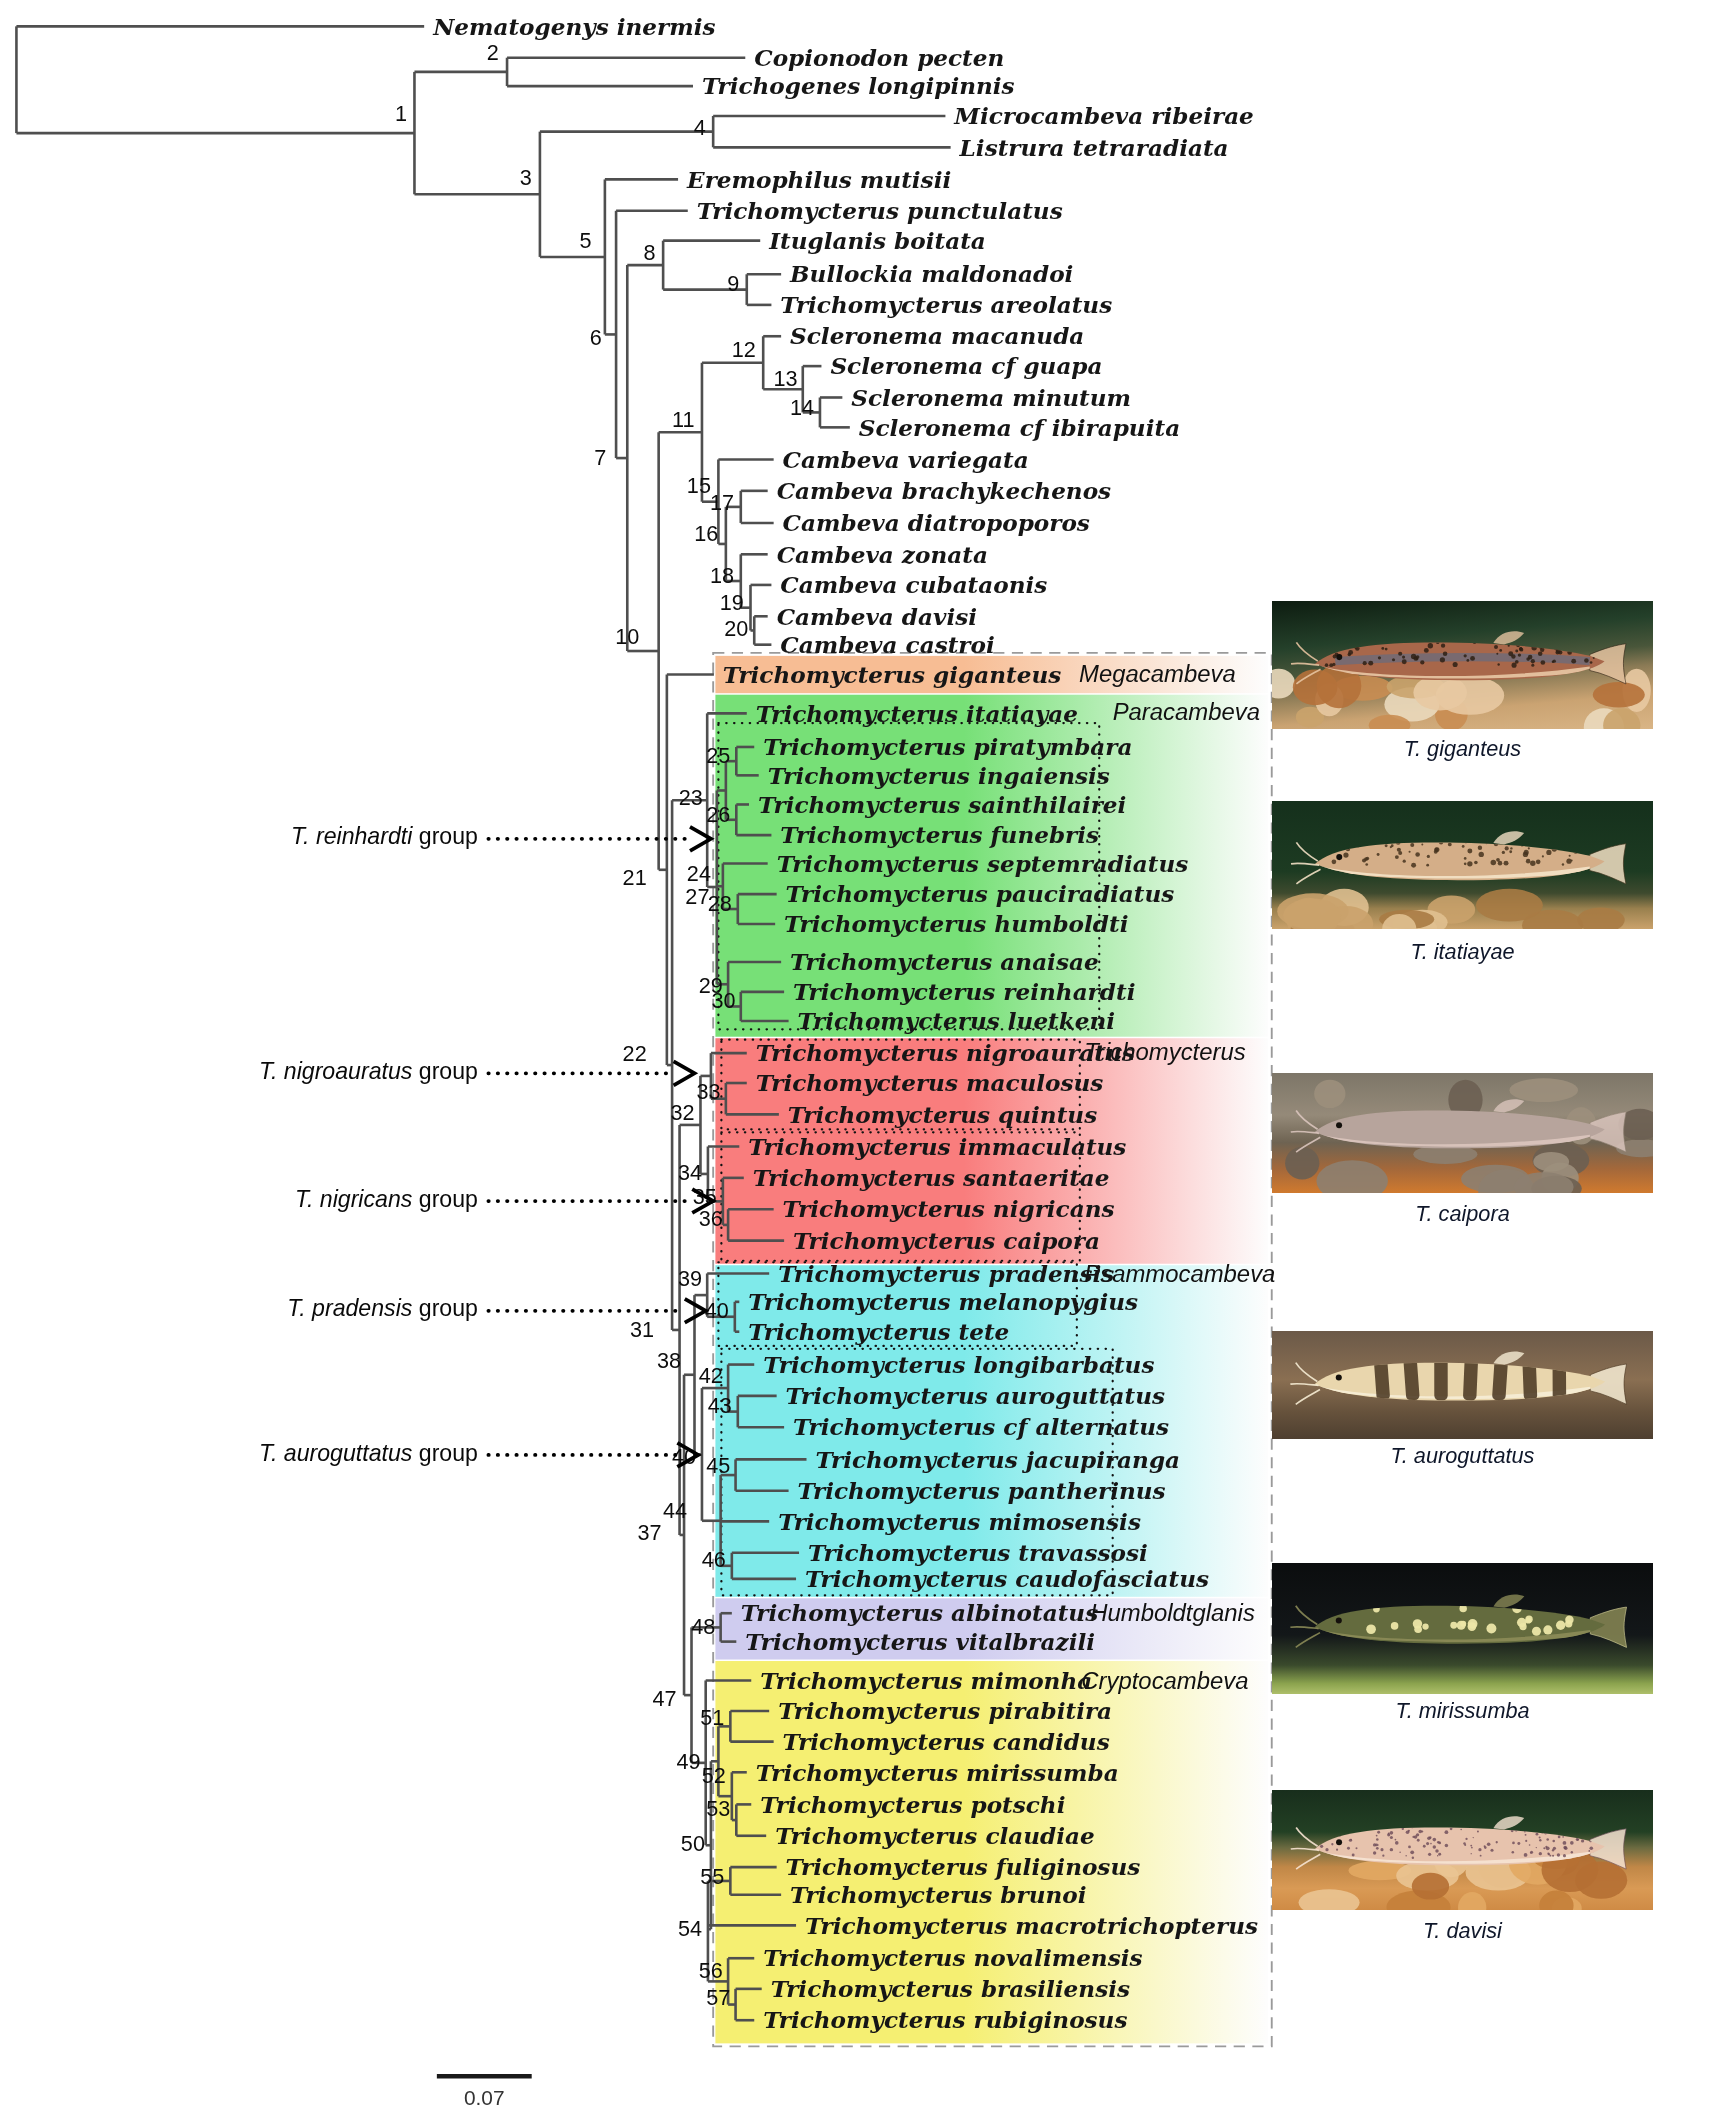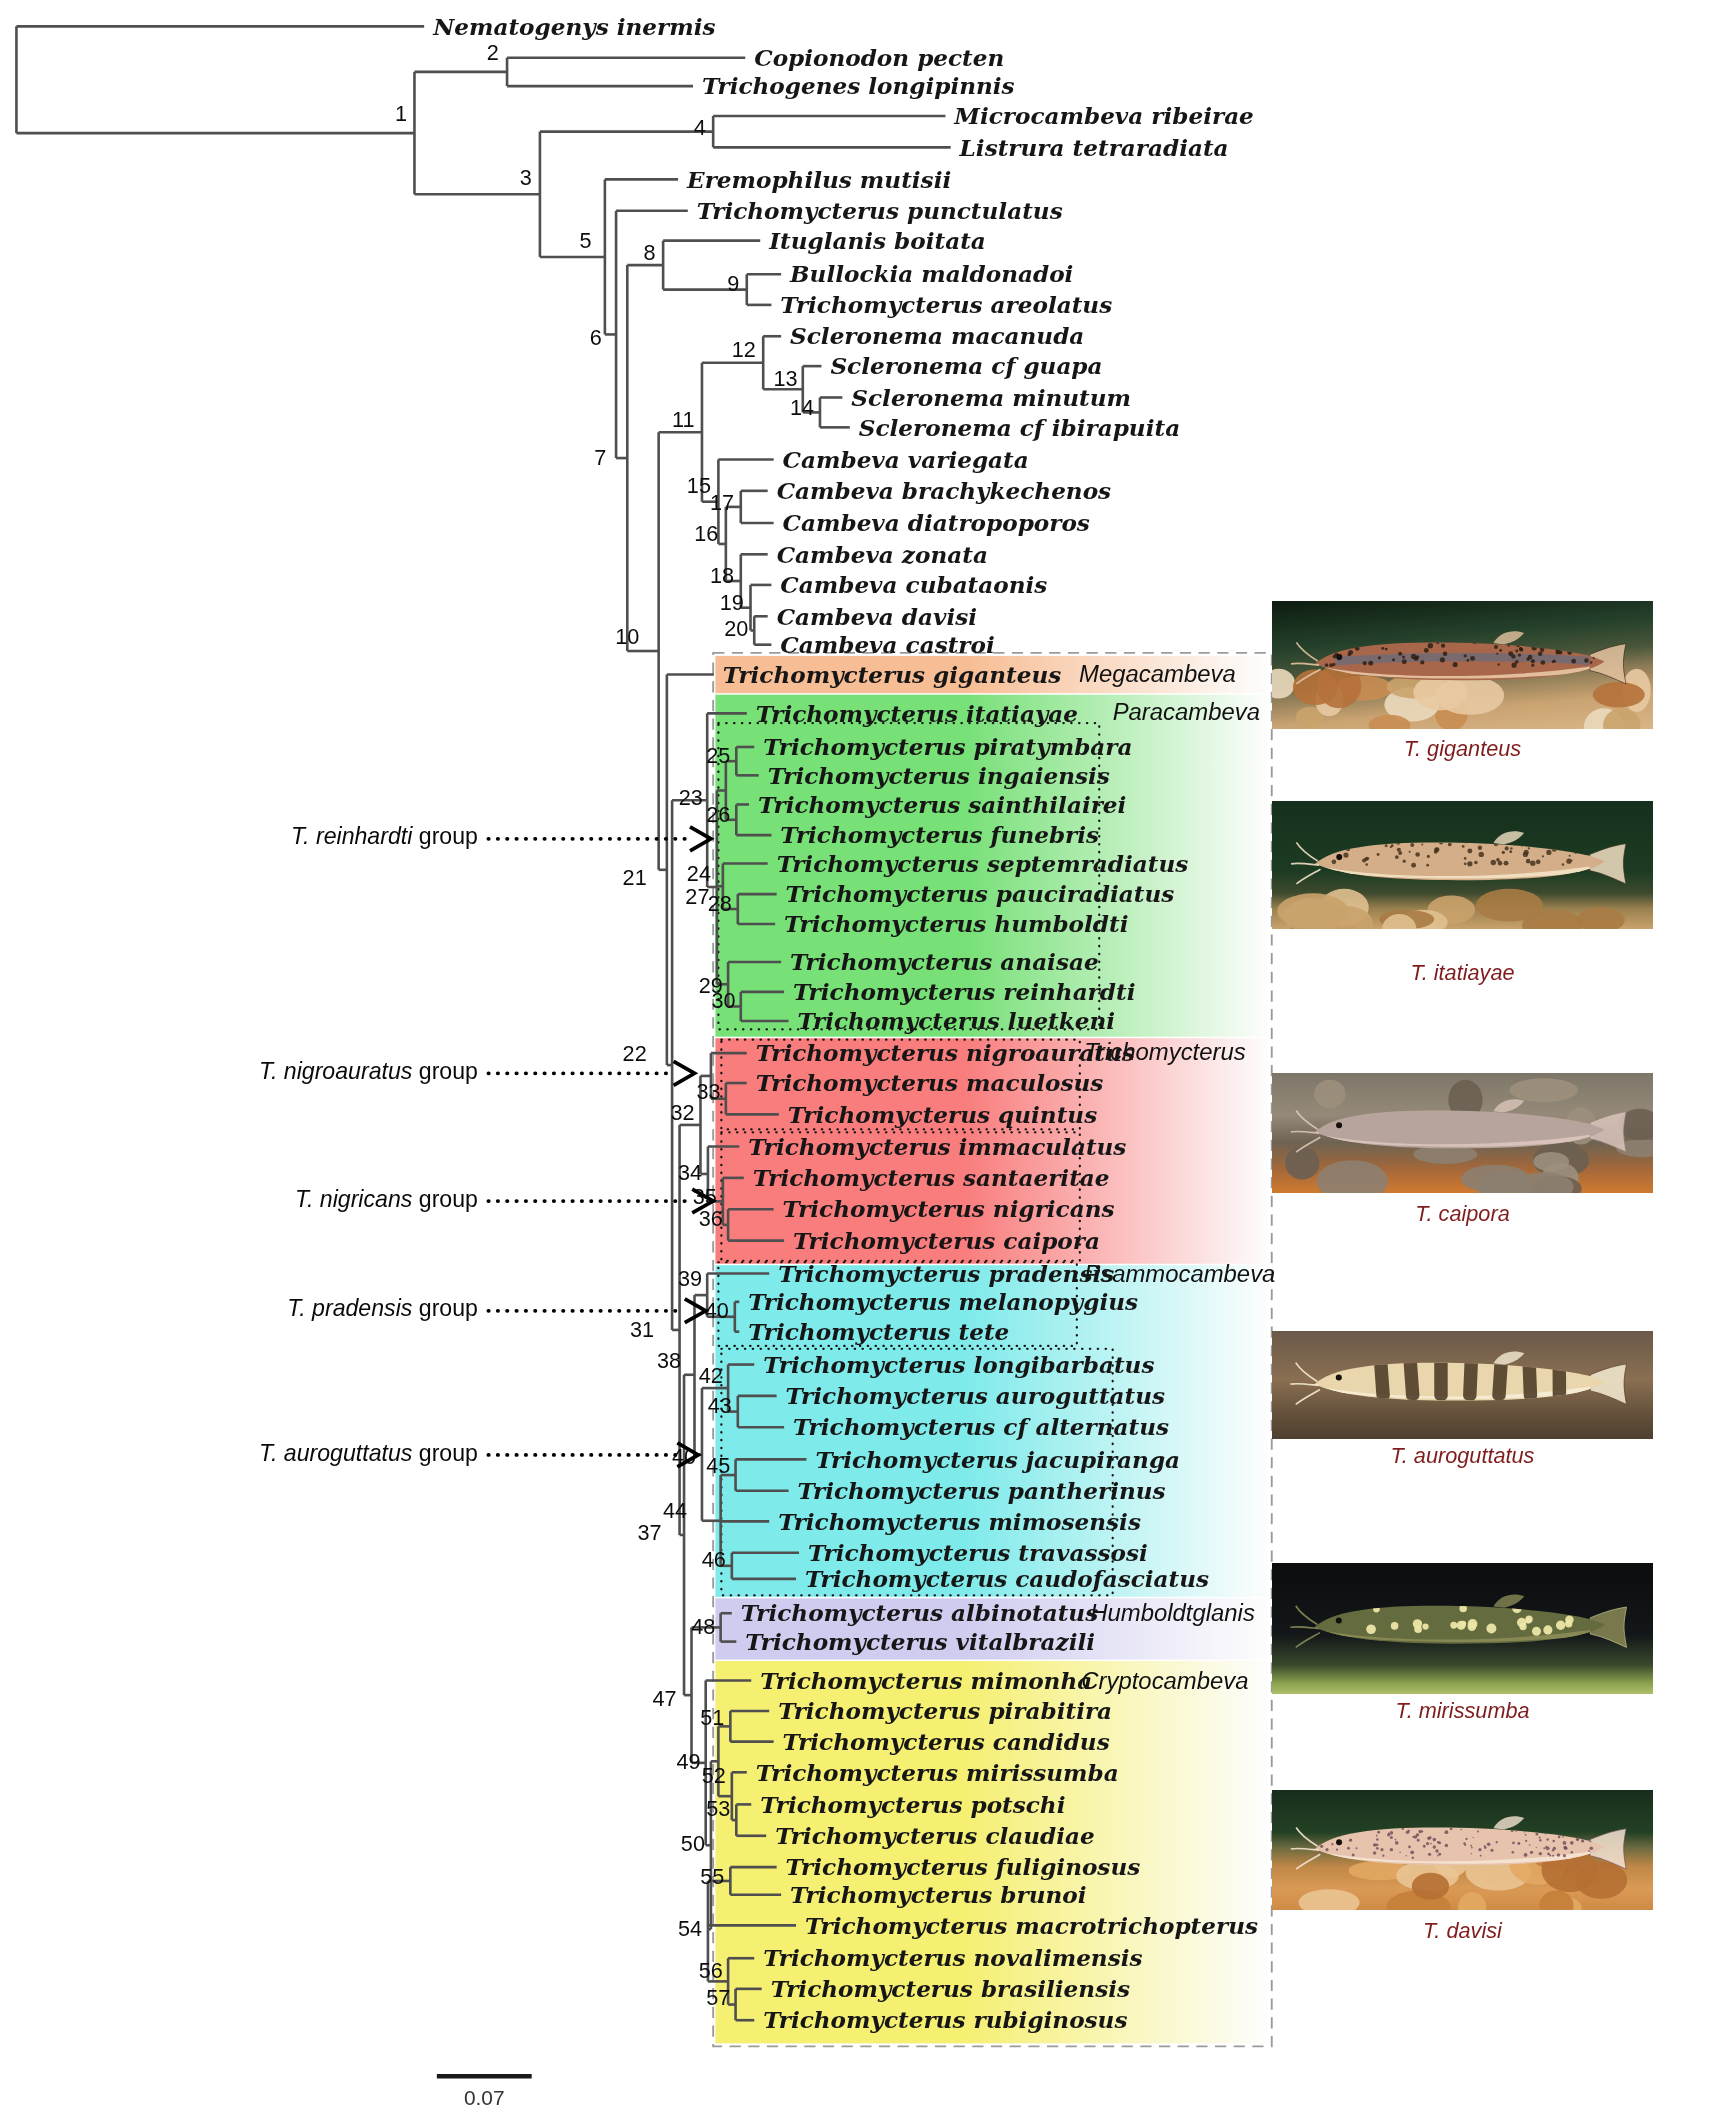--- a/index.html
+++ b/index.html
@@ -2,21 +2,21 @@
 <html style="font-size:12px"><head>
 <meta charset="utf-8">
 <style>
   html,body{margin:0;padding:0;background:#ffffff;}
   #canvas{position:relative;width:1734px;height:2119px;background:#fff;overflow:hidden;
           font-family:"Liberation Sans",sans-serif;}
   #tree-svg{position:absolute;left:0;top:0;z-index:2;}
   .photo{position:absolute;left:1272px;width:381px;z-index:3;}
   .photo svg{display:block;}
   .caption{position:absolute;left:1272px;width:381px;text-align:center;z-index:3;
-           font-family:"Liberation Sans",sans-serif;font-style:italic;font-size:21.7px;color:#7f1d1d;}
+           font-family:"Liberation Sans",sans-serif;font-style:italic;font-size:21.7px;color:#0f172a;}
   .taxon{font-family:"DejaVu Serif",serif;font-style:italic;font-weight:bold;font-size:31px;fill:#161616;}
   .nodenum{font-family:"Liberation Sans",sans-serif;font-size:29px;fill:#0d0d0d;}
   .genus{font-family:"Liberation Sans",sans-serif;font-style:italic;font-size:32px;fill:#111;}
   .grouplab{font-family:"Liberation Sans",sans-serif;font-size:31px;fill:#0a0a0a;}
   .scalelab{font-family:"Liberation Sans",sans-serif;font-size:28px;fill:#333;}
 </style>
 </head>
 <body>
 
 <div id="canvas">
@@ -639,21 +639,21 @@
               <circle cx="214" cy="25" r="4.1" fill="#46341f" opacity="0.85"></circle>
               <circle cx="400" cy="63" r="1.8" fill="#46341f" opacity="0.85"></circle>
               <circle cx="199" cy="51" r="2.4" fill="#46341f" opacity="0.85"></circle>
               <circle cx="387" cy="40" r="3.9" fill="#46341f" opacity="0.85"></circle>
             </g>
             <circle cx="66" cy="52" r="4.5" fill="#14100c"></circle>
             <path d="M34,58 C18,48 8,40 2,30 M36,64 C18,62 6,60 -6,62 M38,70 C24,78 12,84 2,92" fill="none" stroke="#f2e0c4" stroke-width="2.5" opacity="0.9"></path>
           </g>
         </svg>
       </div>
-      <div class="caption" style="top: 939px; margin-top: 21px;">T. itatiayae</div>
+      <div class="caption" style="top: 939px;">T. itatiayae</div>
       <div class="photo" style="top: 1073px; height: 120px; background: linear-gradient(rgb(125, 118, 104) 0%, rgb(149, 138, 121) 35%, rgb(110, 99, 82) 58%, rgb(164, 104, 58) 80%, rgb(208, 122, 46) 100%);">
         <svg width="381" height="120" viewBox="0 0 510 161">
           <ellipse cx="299" cy="142" rx="46" ry="19" fill="#8d8070" opacity="0.9"></ellipse>
           <ellipse cx="259" cy="36" rx="23" ry="27" fill="#6b5f52" opacity="0.9"></ellipse>
           <ellipse cx="364" cy="23" rx="46" ry="16" fill="#9c8f7c" opacity="0.9"></ellipse>
           <ellipse cx="314" cy="158" rx="38" ry="29" fill="#8d8070" opacity="0.9"></ellipse>
           <ellipse cx="387" cy="117" rx="38" ry="23" fill="#6b5f52" opacity="0.9"></ellipse>
           <ellipse cx="374" cy="119" rx="24" ry="13" fill="#9c8f7c" opacity="0.9"></ellipse>
           <ellipse cx="495" cy="101" rx="34" ry="12" fill="#8d8070" opacity="0.9"></ellipse>
           <ellipse cx="493" cy="69" rx="29" ry="21" fill="#6b5f52" opacity="0.9"></ellipse>

